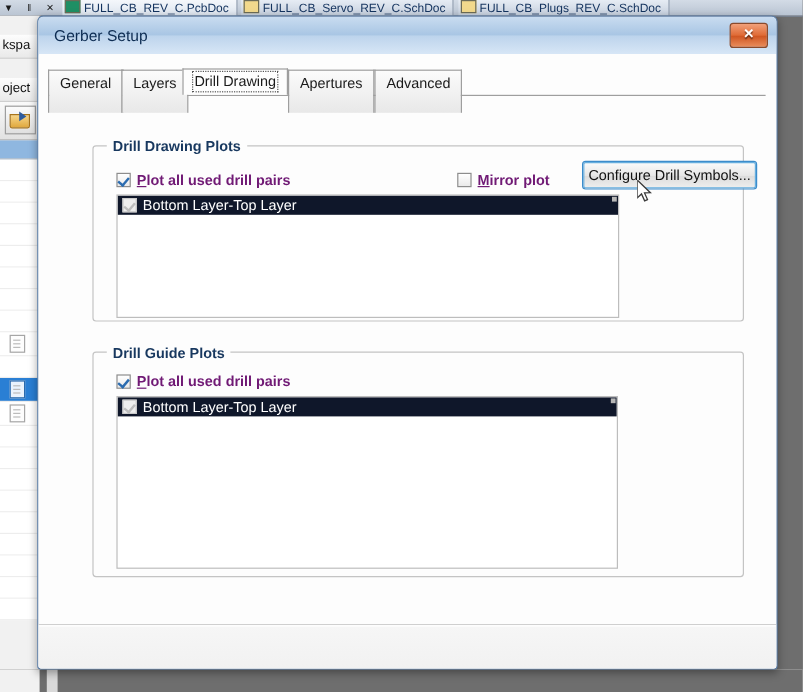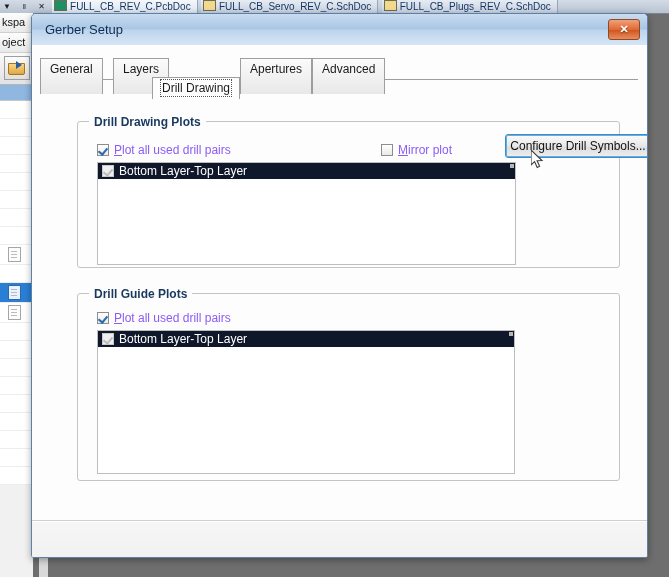--- a/index.html
+++ b/index.html
@@ -77,20 +77,21 @@
     color: #111;
   }
   .lp-row {
     height: 19px;
     line-height: 19px;
     padding-left: 2px;
     border-bottom: 1px solid #cfcfcf;
     background: linear-gradient(#fdfdfd, #e9e9e9);
     white-space: nowrap;
     overflow: hidden;
+    margin-top: 16px;
   }
   .lp-toolbar {
     height: 28px;
     border-bottom: 1px solid #b5b5b5;
     background: linear-gradient(#fafafa, #e2e2e2);
     padding: 3px 0 0 4px;
   }
   .lp-folder-btn {
     width: 24px; height: 22px;
     border: 1px solid #9e9e9e;
@@ -262,22 +263,23 @@
     color: #18385f;
     font-weight: bold;
   }
   #gb-drawing { left: 45px; top: 76px; width: 541px; height: 145px; }
   #gb-guide  { left: 45px; top: 248px; width: 541px; height: 186px; }
 
   
   .cbrow {
     position: absolute;
     font-size: 12px;
-    color: #8b5cf6;
+    color: #701a75;
     white-space: nowrap;
+    font-weight: bold;
   }
   .cbox {
     display: inline-block;
     width: 12px; height: 12px;
     vertical-align: -2px;
     margin-right: 5px;
     border: 1px solid #8d8d8d;
     background: linear-gradient(#ffffff, #eaeaea);
     position: relative;
     box-sizing: border-box;
@@ -305,21 +307,21 @@
     background: linear-gradient(#fcfcfc, #e6e6e6 52%, #dcdcdc 54%, #efefef);
     font-size: 12px;
     color: #111;
     text-align: center;
     box-sizing: border-box;
   }
   .btn.focus {
     border-color: #3c8ccb;
     box-shadow: 0 0 0 1px #66aede inset;
   }
-  #btn-configure { left: 473px; top: 89px; width: 146px; height: 24px; line-height: 22px; }
+  #btn-configure { left: 453px; top: 89px; width: 146px; height: 24px; line-height: 22px; }
 
   
   .listbox {
     position: absolute;
     border: 1px solid #bdbdbd;
     background: #ffffff;
     overflow: hidden;
   }
   #list-drawing { left: 65px; top: 117px; width: 417px; height: 101px; }
   #list-guide   { left: 65px; top: 285px; width: 416px; height: 142px; }
@@ -435,24 +437,24 @@
     <div id="dlg-title">Gerber Setup</div>
     <div id="dlg-close">✕</div>
   </div>
 
   <div id="dlg-body">
 
     <div id="tabstrip">
       <div class="tabitem" style="left:0;">
         <span class="tlabel">General</span>
       </div>
-      <div class="tabitem" style="left:73px;text-align:center;">
+      <div class="tabitem" style="left:61px;text-align:center;">
         <span class="tlabel">Layers</span>
       </div>
-      <div class="tabitem selected" style="left:112px; top:-1px;margin-top:20px;">
+      <div class="tabitem selected" style="left:112px; top:-1px;">
         <span class="tlabel">Drill Drawing</span>
       </div>
       <div class="tabitem" style="left:200px;">
         <span class="tlabel">Apertures</span>
       </div>
       <div class="tabitem" style="left:272px;">
         <span class="tlabel">Advanced</span>
       </div>
     </div>
 

